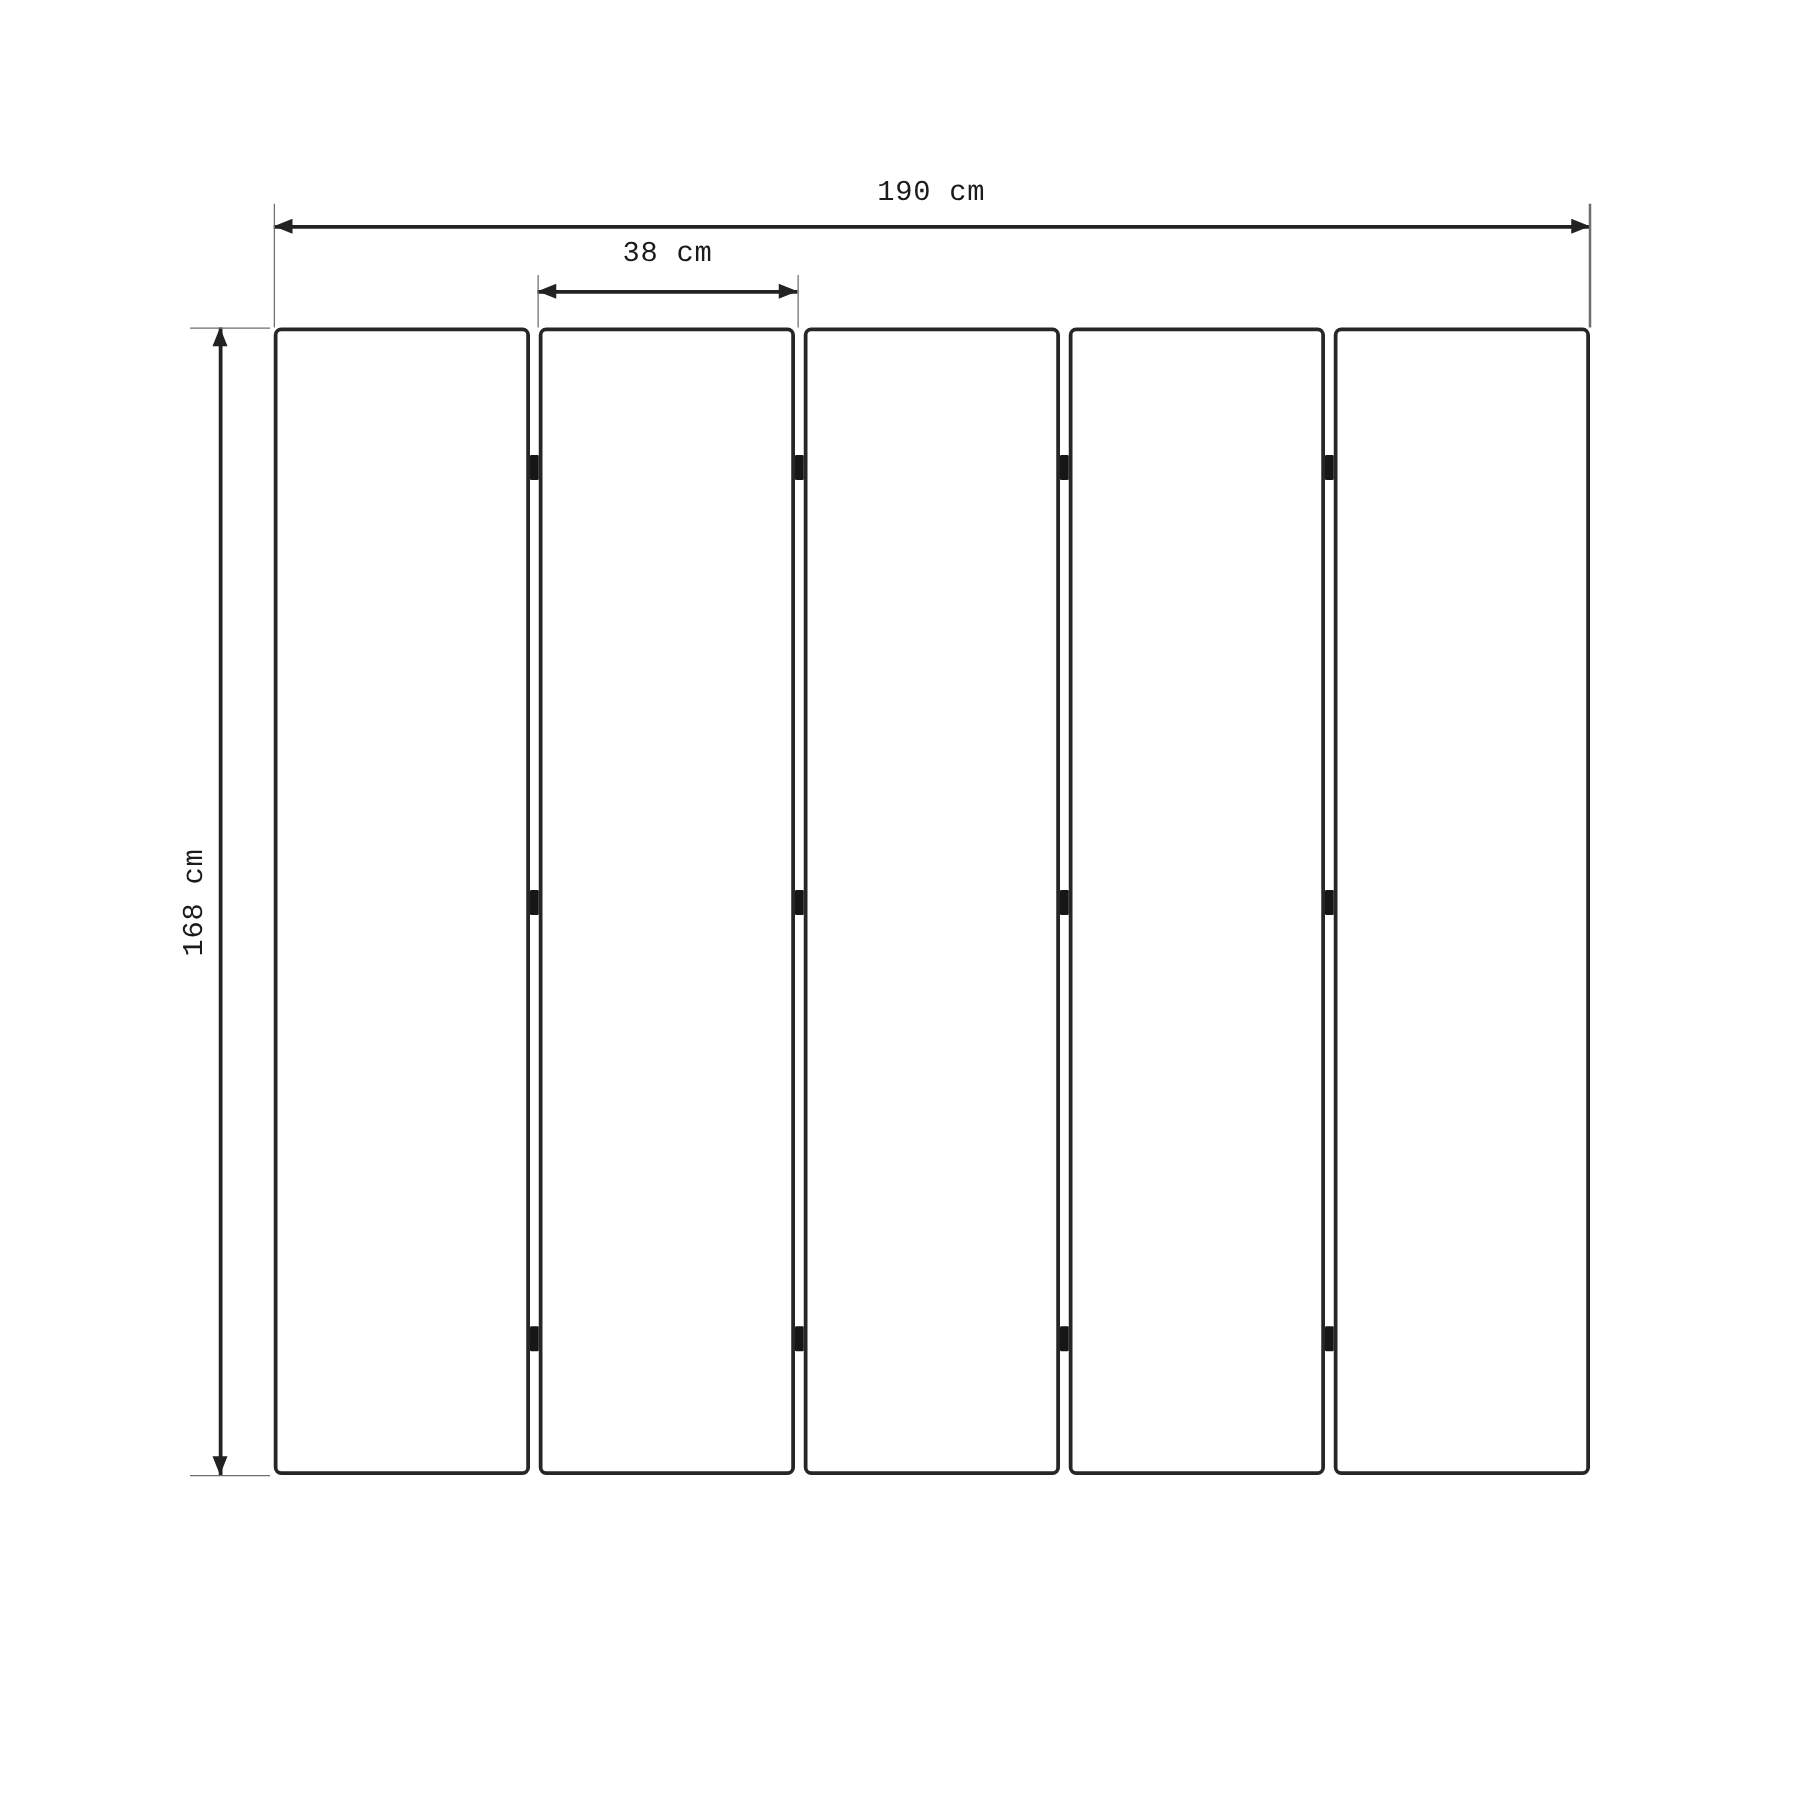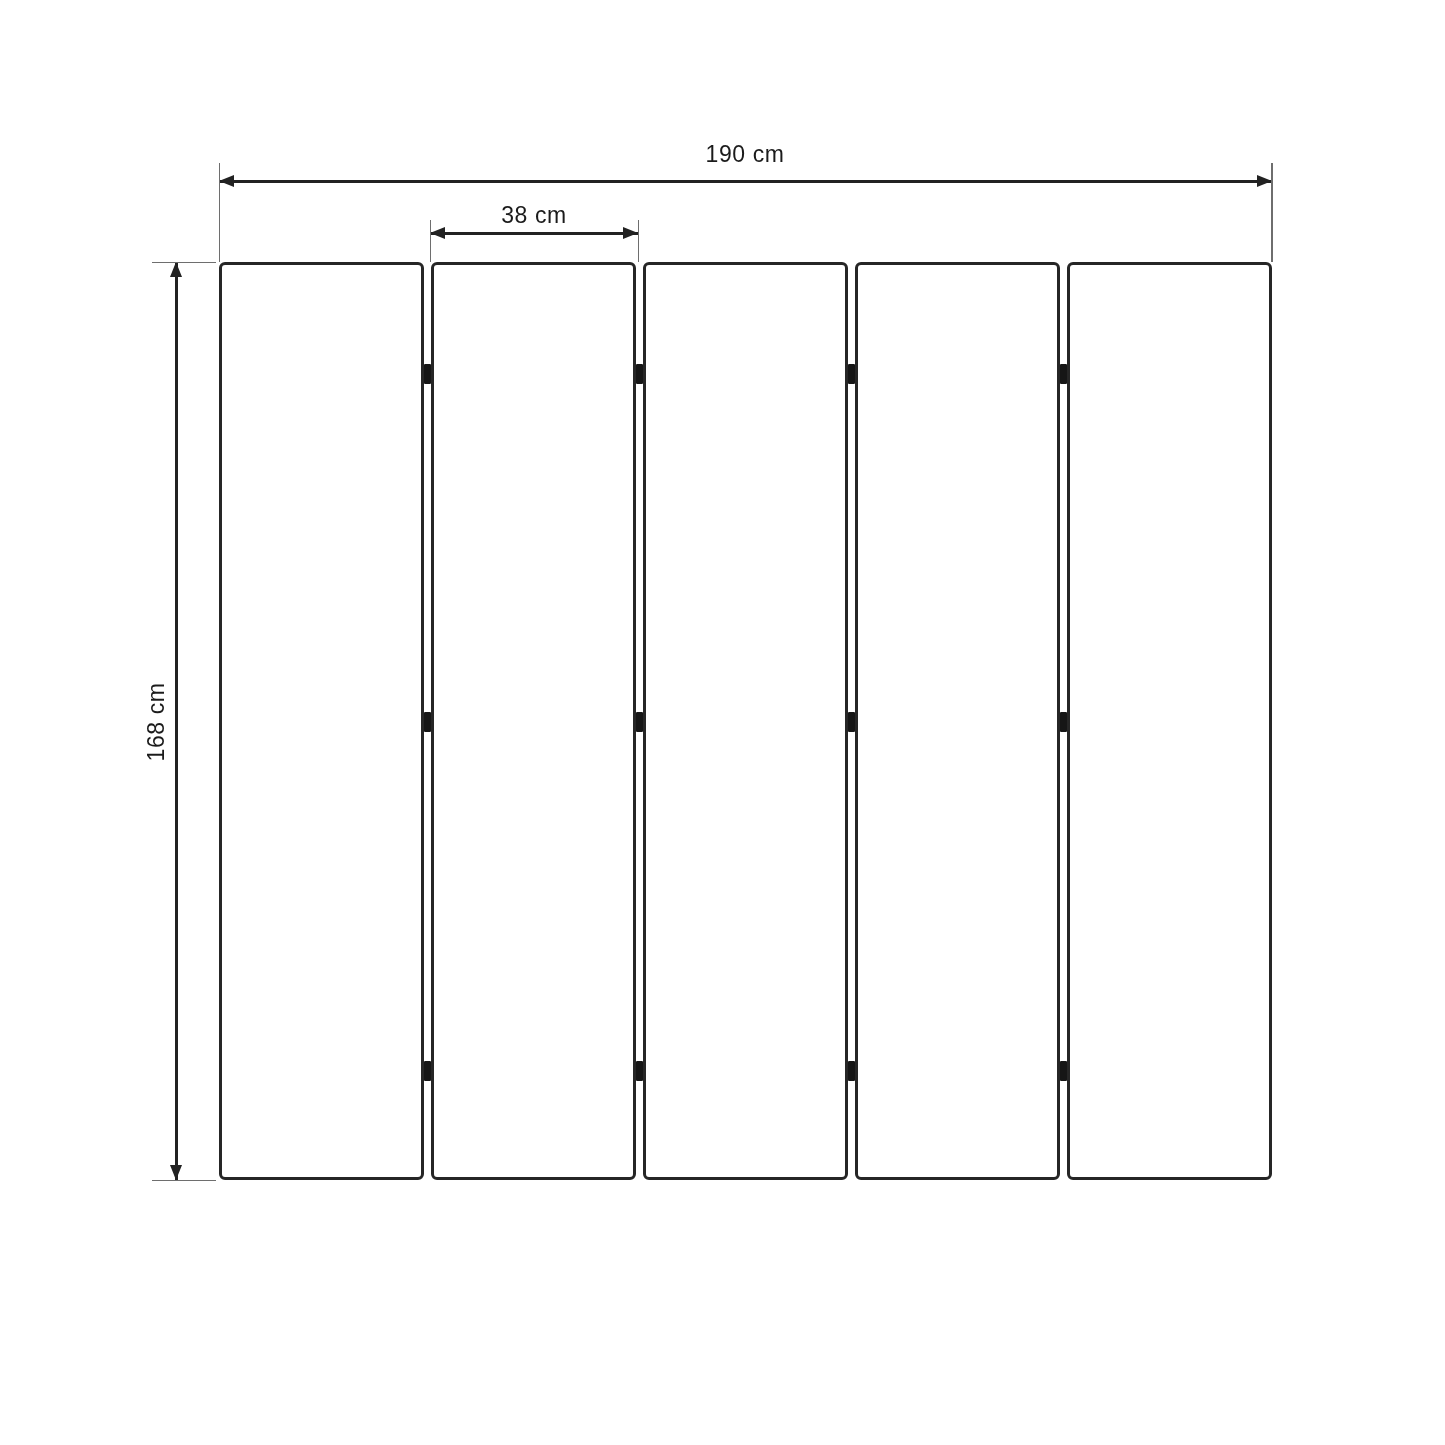--- a/index.html
+++ b/index.html
@@ -7,20 +7,21 @@
     padding: 0;
     background: #ffffff;
     font-family: "Liberation Sans", "DejaVu Sans", sans-serif;
   }
   .stage {
     position: relative;
     width: 1445px;
     height: 1445px;
     background: #ffffff;
     overflow: hidden;
+    font-family: Liberation Mono, monospace;
   }
 
   
   .panels {
     position: absolute;
     left: 219px;
     top: 262px;
     width: 1053px;
     height: 918px;
     display: flex;
@@ -131,21 +132,21 @@
     <div class="hinge gx2 gy3"></div>
     <div class="hinge gx3 gy3"></div>
     <div class="hinge gx4 gy3"></div>
   </div>
 
   <div class="dim-label" style="left:745px; top:143px;">190 cm</div>
   <div class="h-arrow" style="left:219px; top:179.5px; width:1053px;"></div>
   <div class="ext v" style="left:218.5px; top:163px; height:99px;"></div>
   <div class="ext v" style="left:1271px; top:163px; height:99px;"></div>
 
-  <div class="dim-label" style="left:534px; top:204px;">38 cm</div>
+  <div class="dim-label" style="left:534px; top:192px;">38 cm</div>
   <div class="h-arrow" style="left:430px; top:231.5px; width:208px;"></div>
   <div class="ext v" style="left:429.5px; top:220px; height:42px;"></div>
   <div class="ext v" style="left:637.5px; top:220px; height:42px;"></div>
 
   <div class="dim-label rotated" style="left:156px; top:722px;">168 cm</div>
   <div class="v-arrow" style="left:174.5px; top:262px; height:918px;"></div>
   <div class="ext h" style="left:152px; top:261.5px; width:64px;"></div>
   <div class="ext h" style="left:152px; top:1179.5px; width:64px;"></div>
 
 </div>

